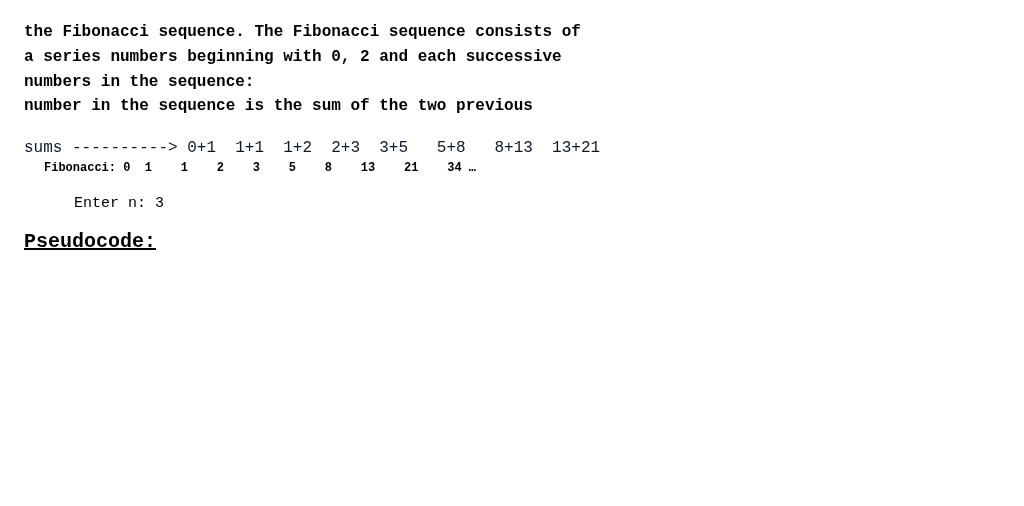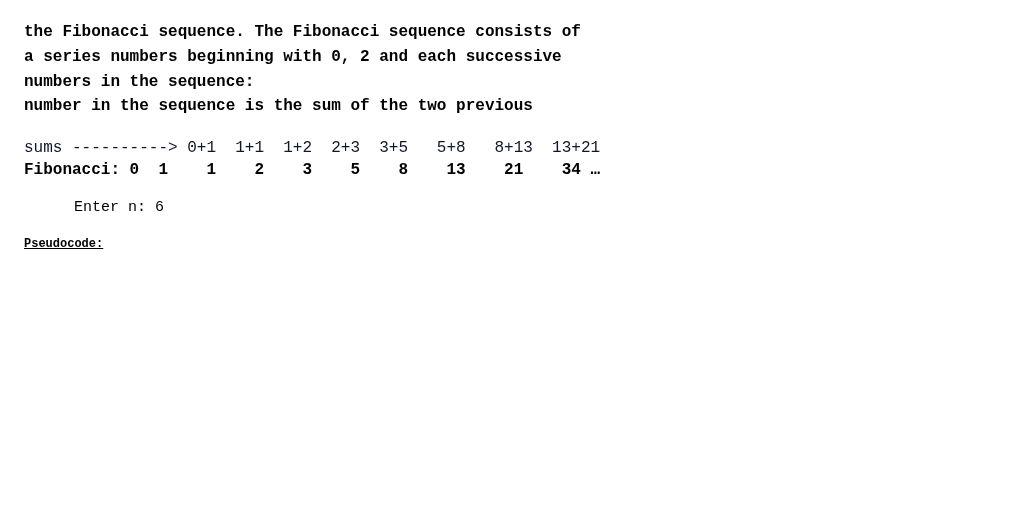--- a/index.html
+++ b/index.html
@@ -31,60 +31,61 @@
 
     .sums-row {
       color: #0f172a;
       font-size: 16px;
       margin-bottom: 4px;
       white-space: pre;
     }
 
     .fibonacci-row {
       font-weight: bold;
-      font-size: 16px;
+      font-size: 12px;
       margin-bottom: 20px;
       white-space: pre;
+      margin-left: 20px;
     }
 
     .example-heading {
       font-weight: bold;
       margin-bottom: 8px;
     }
 
     .indented {
       padding-left: 50px;
       margin-bottom: 4px;
       font-size: 15px;
     }
 
     .pseudocode-section {
       margin-top: 18px;
     }
 
     .pseudocode-label {
       font-weight: bold;
       text-decoration: underline;
-      font-size: 12px;
+      font-size: 20px;
     }
   </style>
 </head>
 <body>
 
 <div class="content">
 
   <div class="problem-text">
     <div>the Fibonacci sequence. The Fibonacci sequence consists of</div>
     <div>a series numbers beginning with 0, 2 and each successive</div>
     <div>numbers in the sequence:</div>
     <div>number in the sequence is the sum of the two previous</div>
   </div>
 
   <div class="sums-row">sums ----------&gt; 0+1  1+1  1+2  2+3  3+5   5+8   8+13  13+21</div>
   <div class="fibonacci-row">Fibonacci: 0  1    1    2    3    5    8    13    21    34 …</div>
 
-  <div class="indented">Enter n: 6</div>
+  <div class="indented">Enter n: 3</div>
 
   <div class="pseudocode-section">
     <span class="pseudocode-label">Pseudocode:</span>
   </div>
 
 </div>
 
 </body></html>

